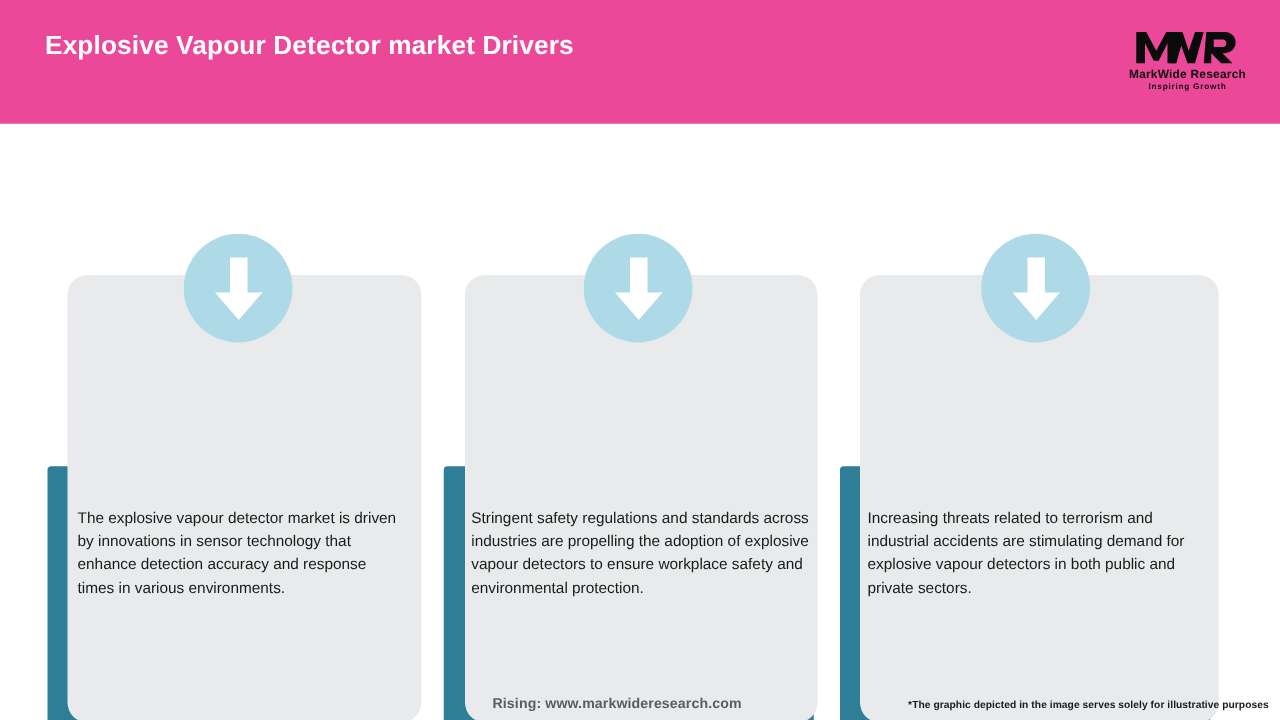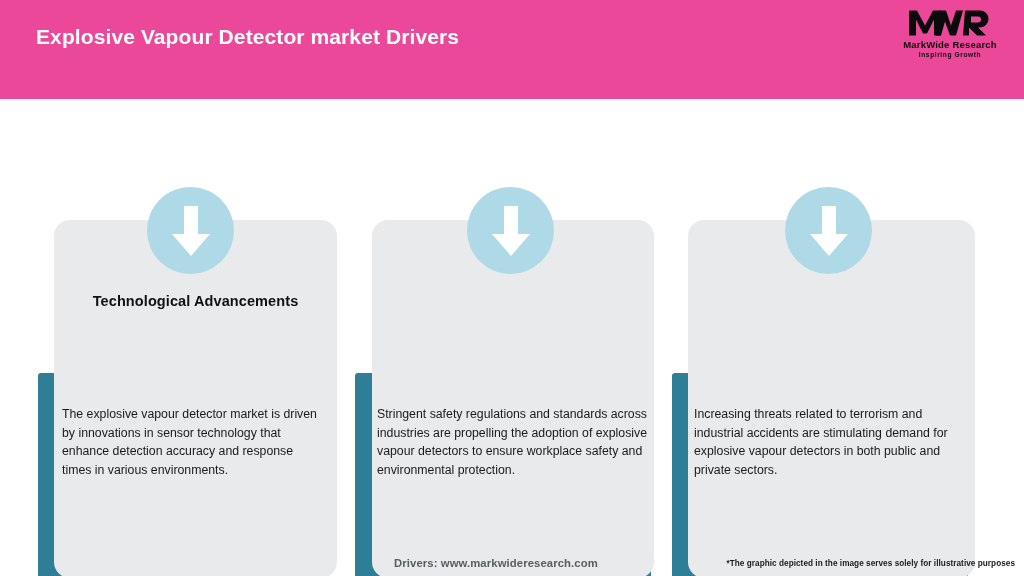--- a/index.html
+++ b/index.html
@@ -34,21 +34,21 @@
     font-weight: bold;
     color: #ffffff;
     letter-spacing: 0.1px;
     line-height: 26px;
   }
 
   
   .logo-block {
     position: absolute;
     right: 18px;
-    top: 8px;
+    top: 23px;
     width: 112px;
     height: 58px;
     text-align: center;
   }
   .logo-mark {
     display: block;
     margin: 0 auto;
     width: 84px;
     height: 30px;
   }
@@ -204,21 +204,20 @@
 <div class="cards">
 
   <div class="card-wrap c1">
     <div class="card-backing"></div>
     <div class="card-panel"></div>
     <div class="card-circle">
       <svg width="46" height="54" viewBox="0 0 46 54">
         <polygon points="16,2 30,2 30,30 42,30 23,52 4,30 16,30" fill="#ffffff"></polygon>
       </svg>
     </div>
-    <div class="card-heading">Technological Advancements</div>
     <div class="card-body">The explosive vapour detector market is driven by innovations in sensor technology that enhance detection accuracy and response times in various environments.</div>
   </div>
 
   <div class="card-wrap c2">
     <div class="card-backing"></div>
     <div class="card-panel"></div>
     <div class="card-circle">
       <svg width="46" height="54" viewBox="0 0 46 54">
         <polygon points="16,2 30,2 30,30 42,30 23,52 4,30 16,30" fill="#ffffff"></polygon>
       </svg>
@@ -232,14 +231,14 @@
     <div class="card-circle">
       <svg width="46" height="54" viewBox="0 0 46 54">
         <polygon points="16,2 30,2 30,30 42,30 23,52 4,30 16,30" fill="#ffffff"></polygon>
       </svg>
     </div>
     <div class="card-body">Increasing threats related to terrorism and industrial accidents are stimulating demand for explosive vapour detectors in both public and private sectors.</div>
   </div>
 
 </div>
 
-<div class="footer-source">Drivers: www.markwideresearch.com</div>
+<div class="footer-source">Rising: www.markwideresearch.com</div>
 <div class="footer-disclaimer">*The graphic depicted in the image serves solely for illustrative purposes</div>
 
 </body></html>

